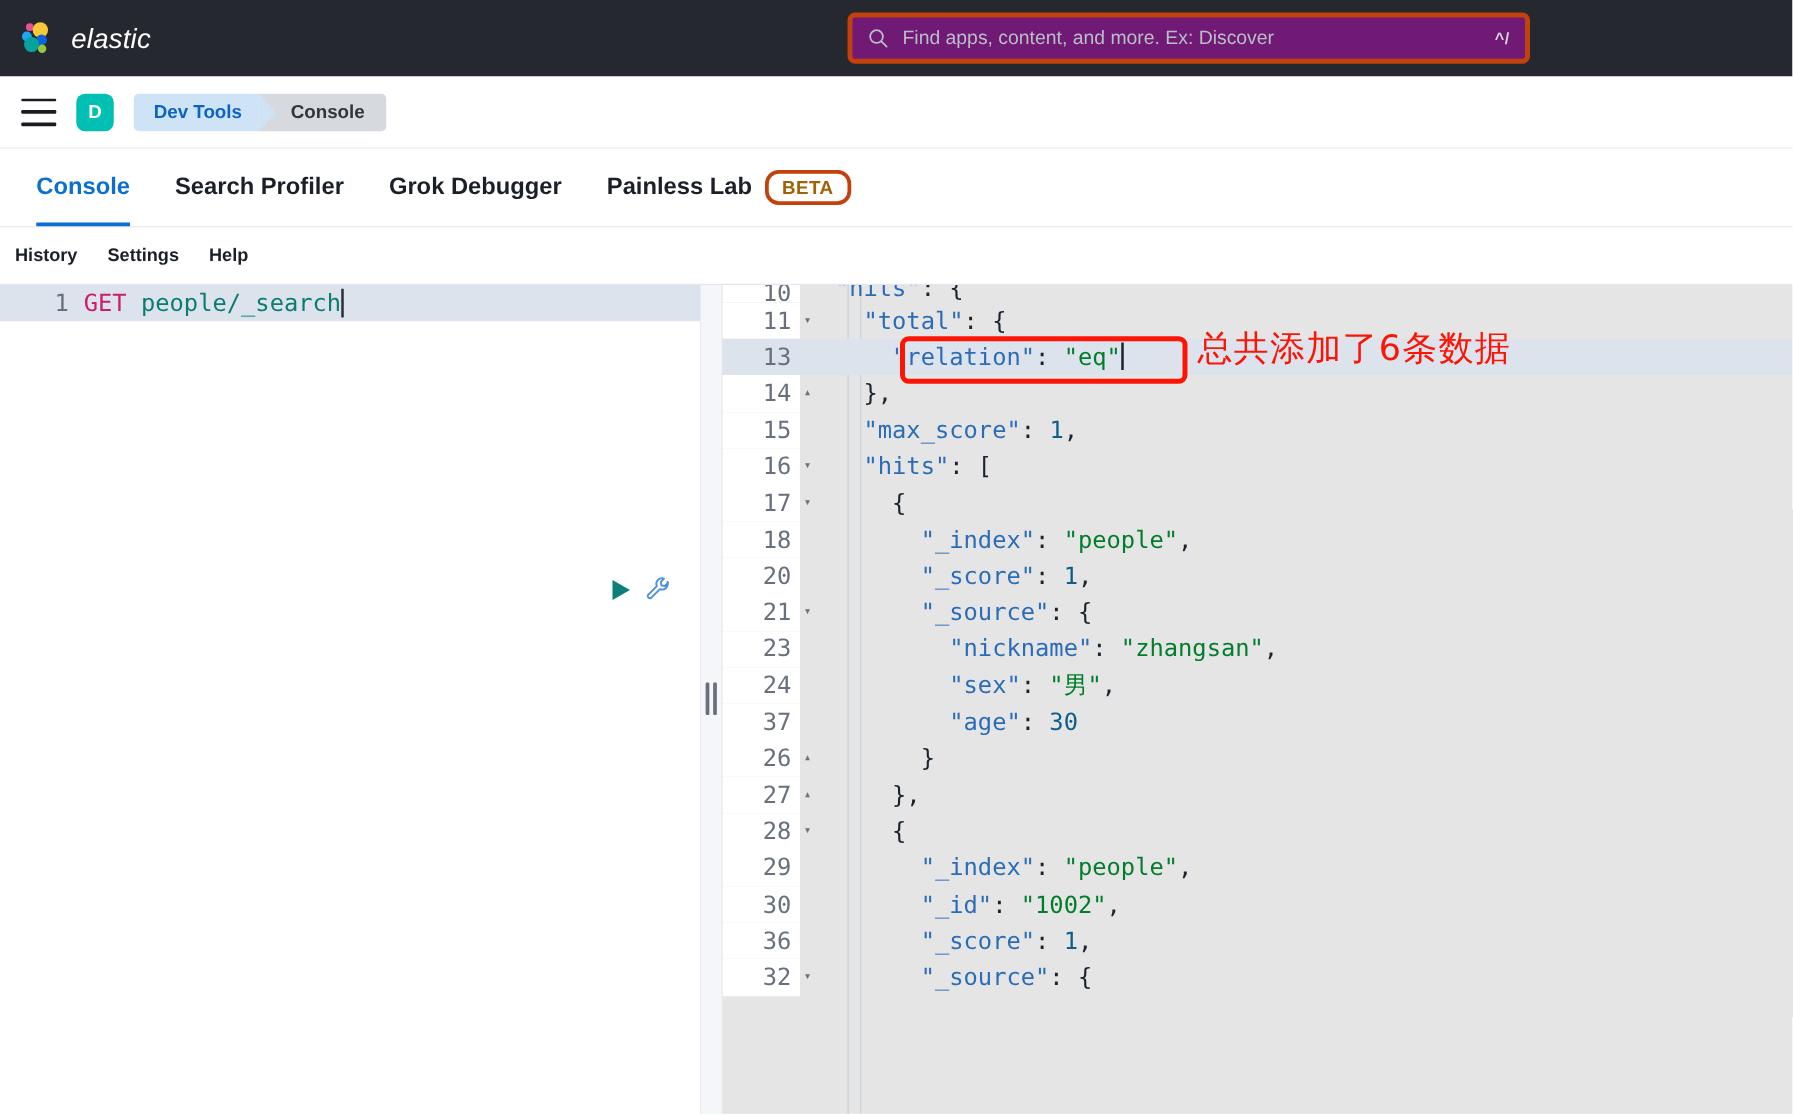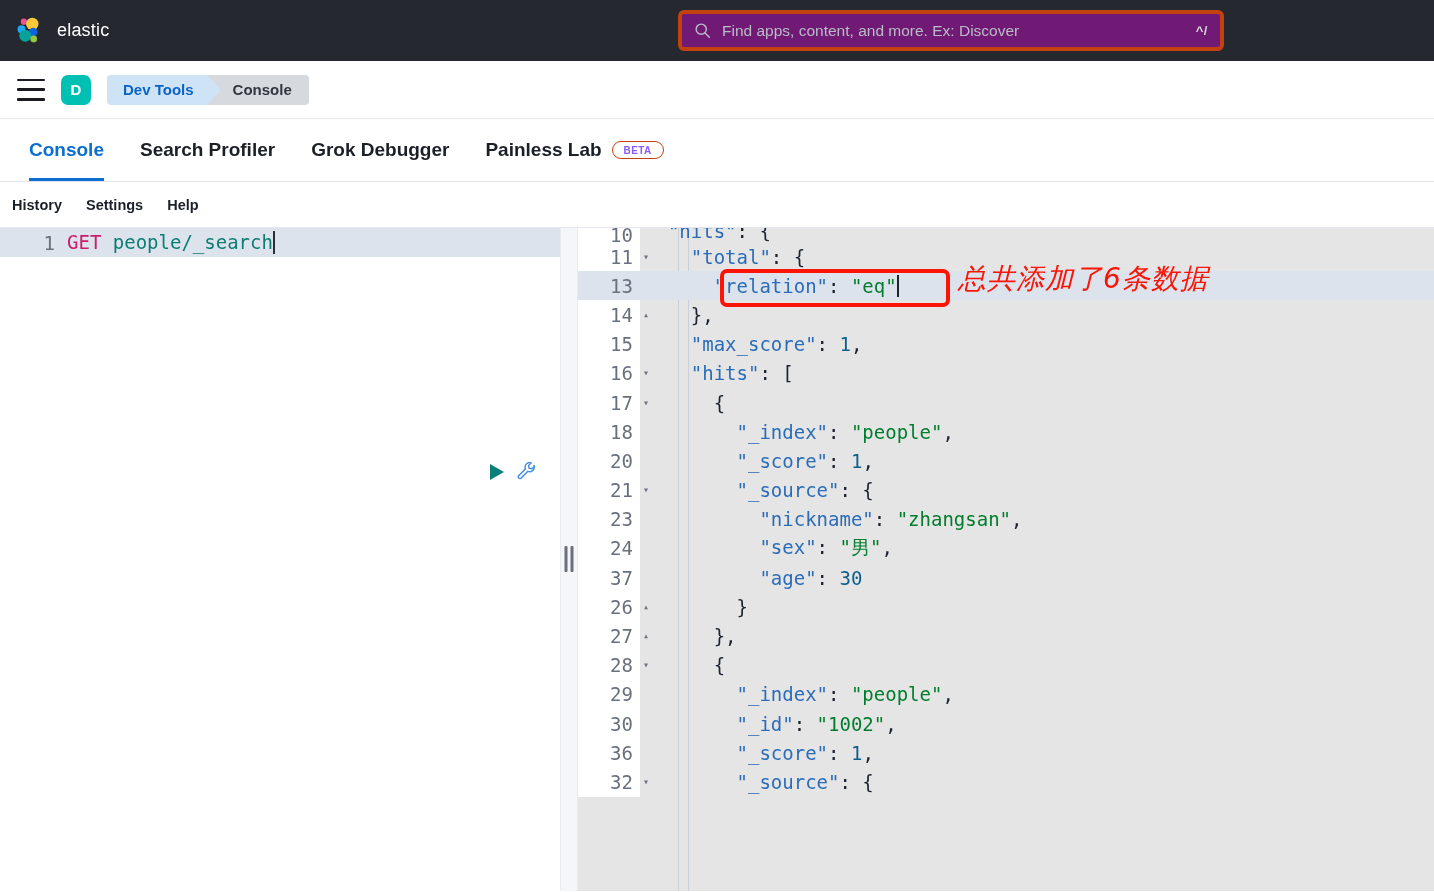--- a/index.html
+++ b/index.html
@@ -19,23 +19,24 @@
     position: relative;
   }
   .brand {
     display: flex; align-items: center;
     gap: 13px;
     padding-left: 14px;
   }
   .elastic-mark { width: 30px; height: 30px; display: block; }
   .brand-name {
     color: #ffffff;
-    font-size: 18px;
+    font-size: 22px;
     letter-spacing: .2px;
     font-weight: 400;
+    font-style: italic;
   }
   .global-search {
     position: absolute;
     left: 678px; top: 10px;
     width: 546px; height: 41px;
     background: #701a75;
     border: 4px solid #c2410c;
     border-radius: 6px;
     display: flex; align-items: center;
     padding: 0 12px;
@@ -113,25 +114,25 @@
     position: relative;
     cursor: pointer;
   }
   .tab.active { color: #0a6fd1; }
   .tab.active::after {
     content: ""; position: absolute;
     left: 18px; right: 18px; bottom: 0;
     height: 3px; background: #0a6fd1;
   }
   .beta-badge {
-    border: 1px solid #c2410c;
+    border: 3px solid #c2410c;
     border-radius: 11px;
     padding: 3px 11px 2px;
-    font-size: 10px; font-weight: 700;
-    color: #8b5cf6;
+    font-size: 15px; font-weight: 700;
+    color: #a16207;
     letter-spacing: .4px;
   }
 
   
   .subnav {
     height: 46px;
     background: #ffffff;
     border-bottom: 1px solid #e4e7ee;
     display: flex; align-items: center;
     padding-left: 12px;
@@ -268,21 +269,20 @@
   }
   .anno-text {
     position: absolute;
     left: 380px; top: 32px;
     color: #fc1405;
     font-size: 28px;
     font-family: "DejaVu Sans", sans-serif;
     font-weight: 400;
     white-space: nowrap;
     letter-spacing: 1px;
-    font-style: italic;
   }
 
   
   .caret {
     display: inline-block;
     width: 2px; height: 22px;
     background: #1b2330;
     vertical-align: -4px;
   }
   .caret-editor {

